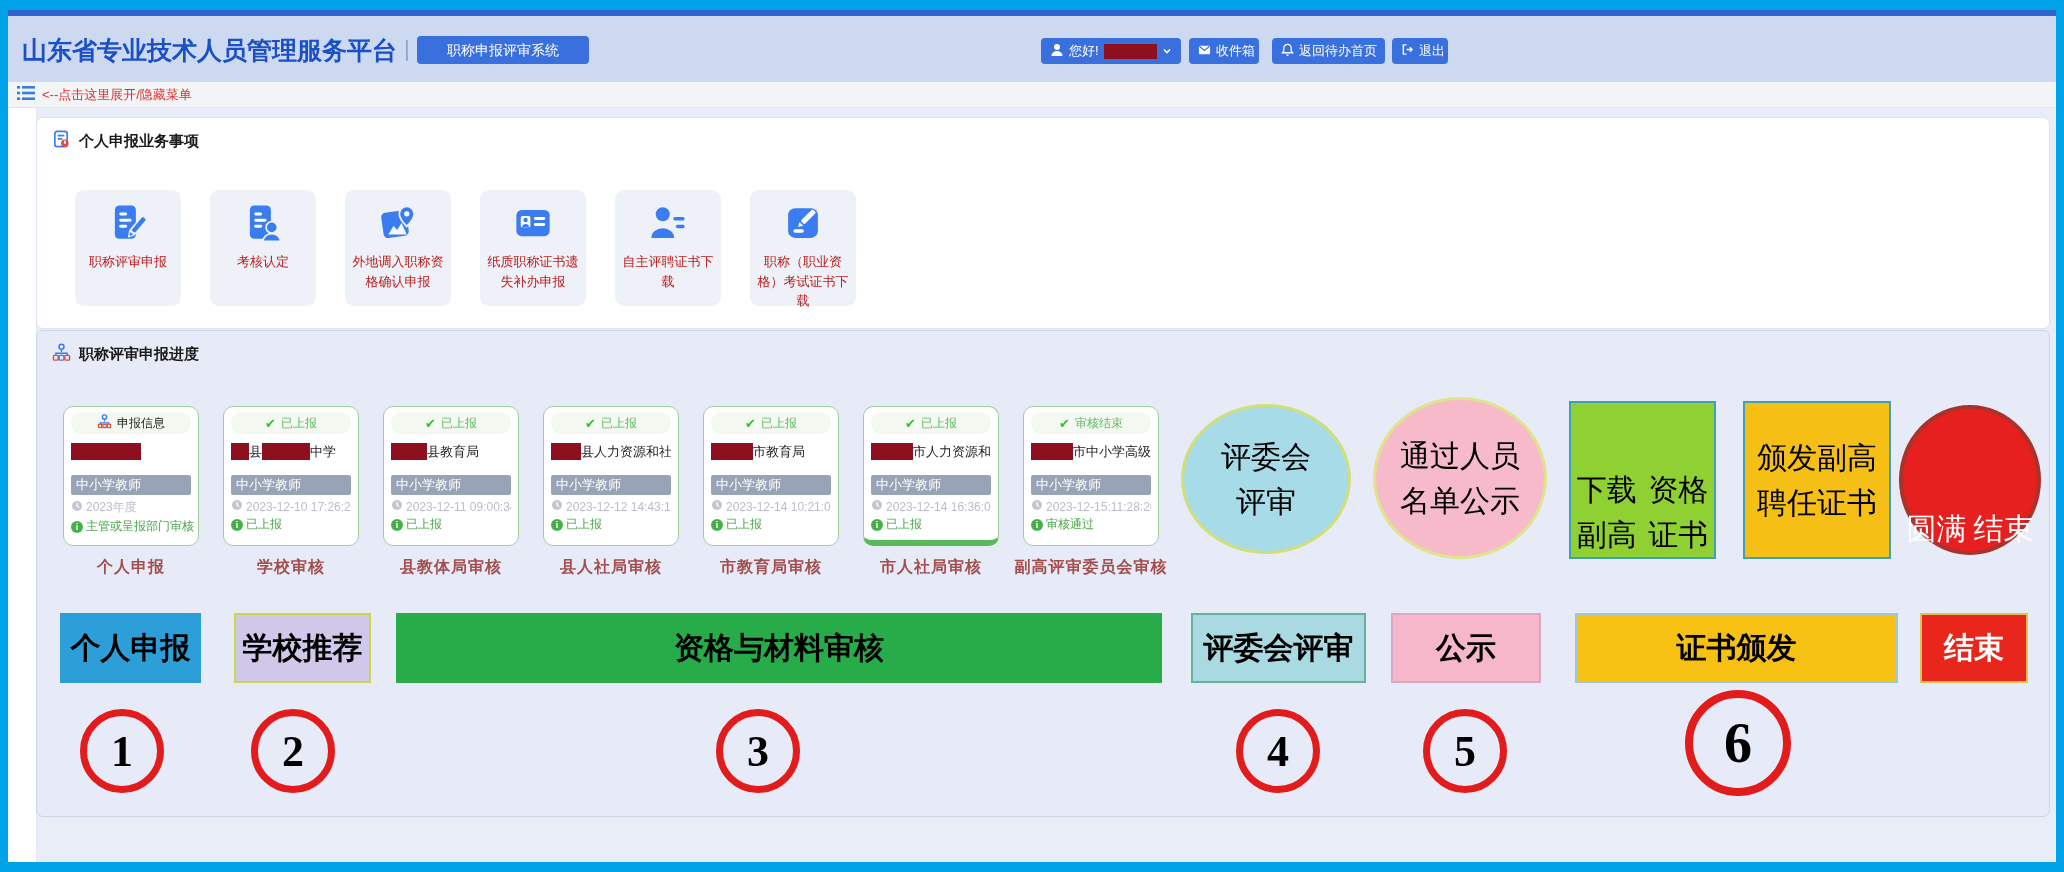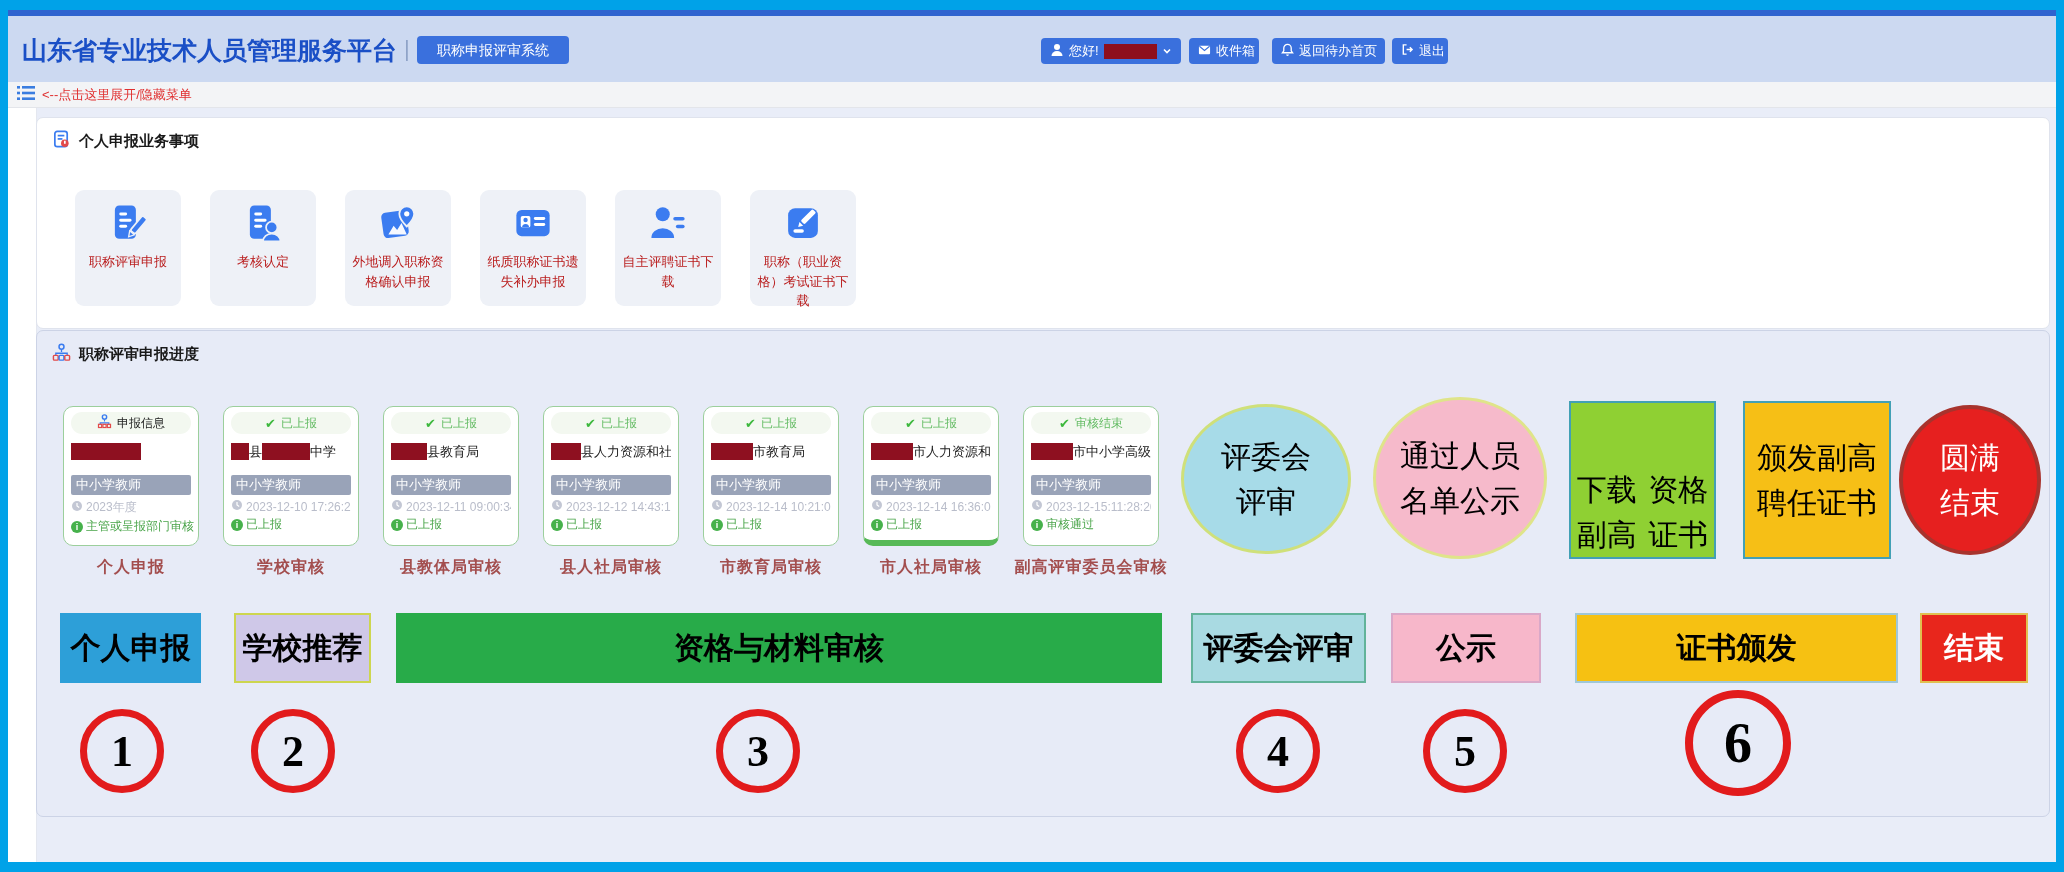--- a/index.html
+++ b/index.html
@@ -3,21 +3,21 @@
 <meta charset="utf-8">
 <style>
   html,body{margin:0;padding:0;background:#00a2e8;width:2064px;height:872px;overflow:hidden;
     font-family:"Liberation Sans","DejaVu Sans",sans-serif;}
   .page{position:absolute;left:8px;top:10px;width:2048px;height:852px;background:#e9edf8;overflow:hidden;}
   .topline{position:absolute;left:0;top:0;width:100%;height:6px;background:#2f63cf;}
   
   .header{position:absolute;left:0;top:6px;width:100%;height:66px;background:#ccd9f1;}
   .htitle{position:absolute;left:14px;top:18px;font-size:25px;font-weight:bold;color:#1a4fc6;white-space:nowrap;}
   .hsep{position:absolute;left:396px;top:20px;font-size:22px;color:#8fa3c8;}
-  .sysbtn{position:absolute;left:409px;top:20px;height:28px;padding:0 20px;background:#3a70dd;color:#fff;
+  .sysbtn{position:absolute;left:409px;top:20px;height:28px;padding:0 30px;background:#3a70dd;color:#fff;
     font-size:14px;line-height:28px;border-radius:4px;white-space:nowrap;}
   .hbtn{position:absolute;top:22px;height:26px;background:#3a70dd;border-radius:4px;color:#fff;font-size:13px;
     display:flex;align-items:center;gap:5px;padding:0 9px;box-sizing:border-box;white-space:nowrap;margin-left:44px;}
   .hbtn svg{flex:none;}
   .redact-user{display:inline-block;width:54px;height:15px;background:#8e0f1d;}
   
   .menurow{position:absolute;left:0;top:72px;width:100%;height:26px;background:#f3f4f6;display:flex;align-items:center;gap:7px;padding-left:9px;box-sizing:border-box;border-bottom:1px solid #e3e5ea;}
   .menutext{color:#e03030;font-size:13px;}
   .leftstrip{position:absolute;left:0;top:98px;width:28px;height:754px;background:#ffffff;border-right:1px solid #e4e7ef;}
   
@@ -377,21 +377,21 @@
         <div style="width:100%">名单公示</div>
       </div>
       <div class="shape" style="left: 1532px; top: 70px; width: 147px; height: 158px; border-radius: 0px; background: rgb(143, 208, 51); border: 2px solid rgb(66, 160, 181); color: rgb(0, 0, 0); flex-direction: row;">
         <div style="width:100%">下载副高</div>
         <div style="width:100%">资格证书</div>
       </div>
       <div class="shape" style="left: 1706px; top: 70px; width: 148px; height: 158px; border-radius: 0px; background: rgb(246, 191, 22); border: 2px solid rgb(66, 160, 181); color: rgb(0, 0, 0); flex-direction: column;">
         <div style="width:100%">颁发副高</div>
         <div style="width:100%">聘任证书</div>
       </div>
-      <div class="shape" style="left: 1862px; top: 74px; width: 142px; height: 150px; border-radius: 50%; background: rgb(230, 32, 31); border: 4px solid rgb(168, 51, 45); color: rgb(255, 255, 255); flex-direction: column;">
+      <div class="shape" style="left: 1862px; top: 74px; width: 142px; height: 150px; border-radius: 50%; background: rgb(230, 32, 31); border: 4px solid rgb(168, 51, 45); color: rgb(255, 255, 255); flex-direction: row;">
         <div style="width:100%">圆满</div>
         <div style="width:100%">结束</div>
       </div>
       <div class="bar" style="left: 23px; width: 141px; background: rgb(45, 159, 216); color: rgb(0, 0, 0);">个人申报</div>
       <div class="bar" style="left: 197px; width: 137px; background: rgb(207, 200, 232); color: rgb(0, 0, 0); border: 2px solid rgb(205, 214, 79);">学校推荐</div>
       <div class="bar" style="left: 359px; width: 766px; background: rgb(40, 171, 73); color: rgb(0, 0, 0);">资格与材料审核</div>
       <div class="bar" style="left: 1154px; width: 175px; background: rgb(169, 218, 226); color: rgb(0, 0, 0); border: 2px solid rgb(98, 179, 154);">评委会评审</div>
       <div class="bar" style="left: 1354px; width: 150px; background: rgb(247, 183, 202); color: rgb(0, 0, 0); border: 2px solid rgb(217, 168, 200);">公示</div>
       <div class="bar" style="left: 1538px; width: 323px; background: rgb(246, 193, 18); color: rgb(0, 0, 0); border: 2px solid rgb(159, 199, 216);">证书颁发</div>
       <div class="bar" style="left: 1883px; width: 108px; background: rgb(232, 38, 28); color: rgb(255, 255, 255); border: 2px solid rgb(224, 192, 80);">结束</div>

